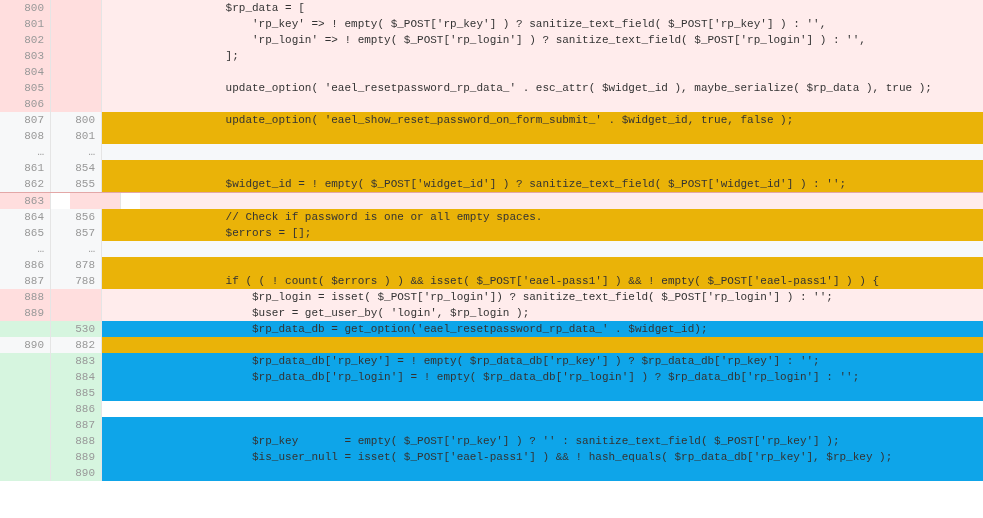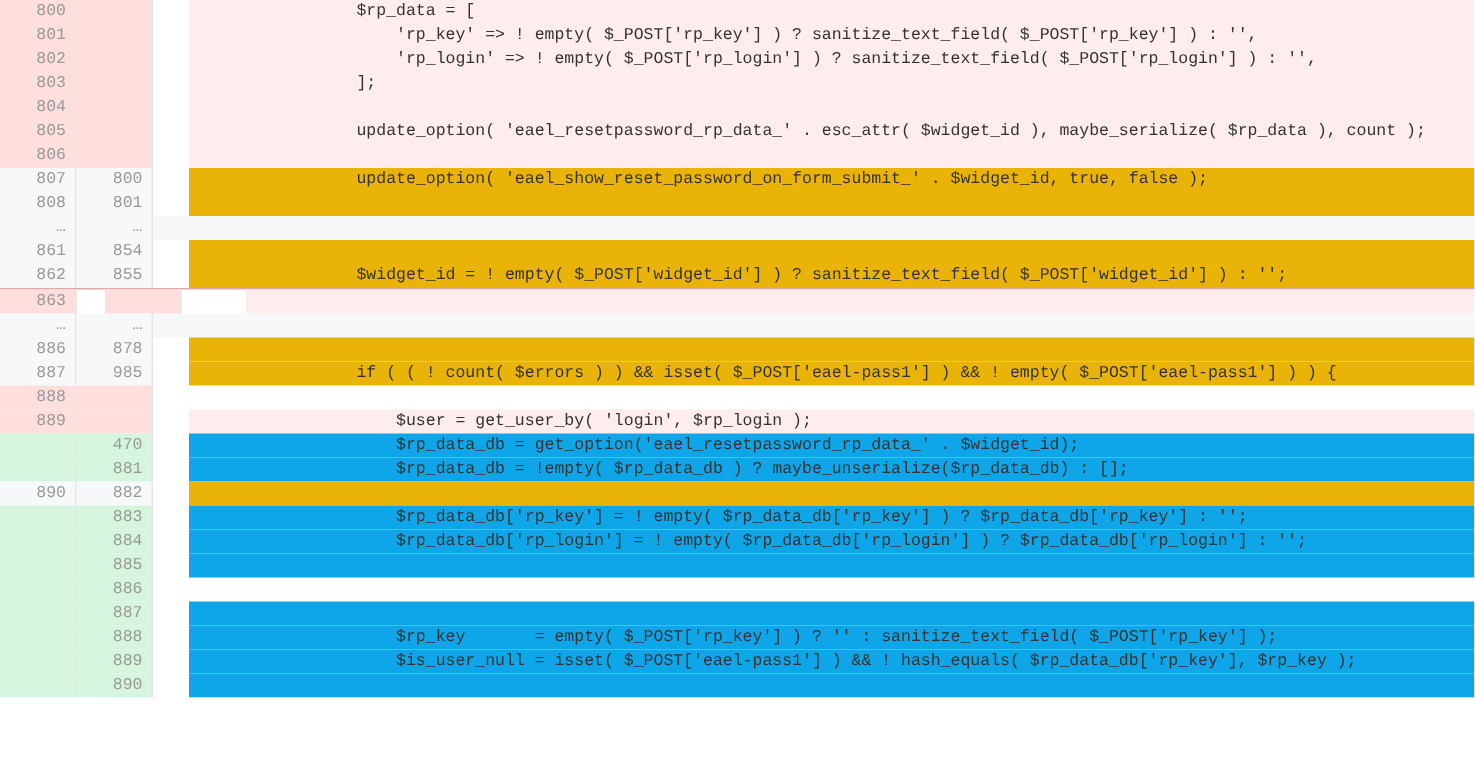--- a/index.html
+++ b/index.html
@@ -1,21 +1,21 @@
 <!DOCTYPE html>
 <html><head>
 <meta charset="utf-8">
 <style>
 html,body{margin:0;padding:0;font-family:Consolas,Menlo,'Courier New',monospace;font-size:11px;background:#fff;color:#333;}
 .diff{width:983px;}
 .row{display:flex;min-height:16px;line-height:16px;}
 .ln{width:44px;text-align:right;padding-right:6px;color:#999;background:#f7f8f9;border-right:1px solid #e5e5e5;user-select:none;flex-shrink:0;}
 .ln.old{}
 .ln.new{}
-.code{flex:1;white-space:pre;padding-left:6px;overflow:hidden;margin-left:24px;}
+.code{flex:1;white-space:pre;padding-left:18px;overflow:hidden;}
 .del .code{background:#ffecec;}
 .del .ln{background:#ffdede;}
 .add .code{background:#0ea5e9;}
 .add .ln{background:#d6f5df;}
 .ctx .code{background:#eab308;}
 .sep{background:#f6f8fa;}
 .sep .code{background:#f6f8fa;}
 .block-top{border-top:1px solid rgba(200,80,80,.5);gap:19px;}
 </style>
 </head>
@@ -43,21 +43,21 @@
       <div class="code">                ];</div>
     </div>
     <div class="row del">
       <div class="ln old">804</div>
       <div class="ln new"></div>
       <div class="code"></div>
     </div>
     <div class="row del">
       <div class="ln old">805</div>
       <div class="ln new"></div>
-      <div class="code">                update_option( 'eael_resetpassword_rp_data_' . esc_attr( $widget_id ), maybe_serialize( $rp_data ), count );</div>
+      <div class="code">                update_option( 'eael_resetpassword_rp_data_' . esc_attr( $widget_id ), maybe_serialize( $rp_data ), true );</div>
     </div>
     <div class="row del">
       <div class="ln old">806</div>
       <div class="ln new"></div>
       <div class="code"></div>
     </div>
     <div class="row ctx">
       <div class="ln old">807</div>
       <div class="ln new">800</div>
       <div class="code">                update_option( 'eael_show_reset_password_on_form_submit_' . $widget_id, true, false );</div>
@@ -80,53 +80,59 @@
     <div class="row ctx">
       <div class="ln old">862</div>
       <div class="ln new">855</div>
       <div class="code">                $widget_id = ! empty( $_POST['widget_id'] ) ? sanitize_text_field( $_POST['widget_id'] ) : '';</div>
     </div>
     <div class="row del block-top">
       <div class="ln old">863</div>
       <div class="ln new"></div>
       <div class="code"></div>
     </div>
+    <div class="row ctx">
+      <div class="ln old">864</div>
+      <div class="ln new">856</div>
+      <div class="code">                // Check if password is one or all empty spaces.</div>
+    </div>
+    <div class="row ctx">
+      <div class="ln old">865</div>
+      <div class="ln new">857</div>
+      <div class="code">                $errors = [];</div>
+    </div>
     <div class="row sep">
       <div class="ln old">…</div>
       <div class="ln new">…</div>
       <div class="code"></div>
     </div>
     <div class="row ctx">
       <div class="ln old">886</div>
       <div class="ln new">878</div>
       <div class="code"></div>
     </div>
     <div class="row ctx">
       <div class="ln old">887</div>
-      <div class="ln new">985</div>
+      <div class="ln new">788</div>
       <div class="code">                if ( ( ! count( $errors ) ) &amp;&amp; isset( $_POST['eael-pass1'] ) &amp;&amp; ! empty( $_POST['eael-pass1'] ) ) {</div>
     </div>
     <div class="row del">
       <div class="ln old">888</div>
       <div class="ln new"></div>
+      <div class="code">                    $rp_login = isset( $_POST['rp_login']) ? sanitize_text_field( $_POST['rp_login'] ) : '';</div>
     </div>
     <div class="row del">
       <div class="ln old">889</div>
       <div class="ln new"></div>
       <div class="code">                    $user = get_user_by( 'login', $rp_login );</div>
     </div>
     <div class="row add">
       <div class="ln old"></div>
-      <div class="ln new">470</div>
+      <div class="ln new">530</div>
       <div class="code">                    $rp_data_db = get_option('eael_resetpassword_rp_data_' . $widget_id);</div>
-    </div>
-    <div class="row add">
-      <div class="ln old"></div>
-      <div class="ln new">881</div>
-      <div class="code">                    $rp_data_db = !empty( $rp_data_db ) ? maybe_unserialize($rp_data_db) : [];</div>
     </div>
     <div class="row ctx">
       <div class="ln old">890</div>
       <div class="ln new">882</div>
       <div class="code"></div>
     </div>
     <div class="row add">
       <div class="ln old"></div>
       <div class="ln new">883</div>
       <div class="code">                    $rp_data_db['rp_key'] = ! empty( $rp_data_db['rp_key'] ) ? $rp_data_db['rp_key'] : '';</div>

